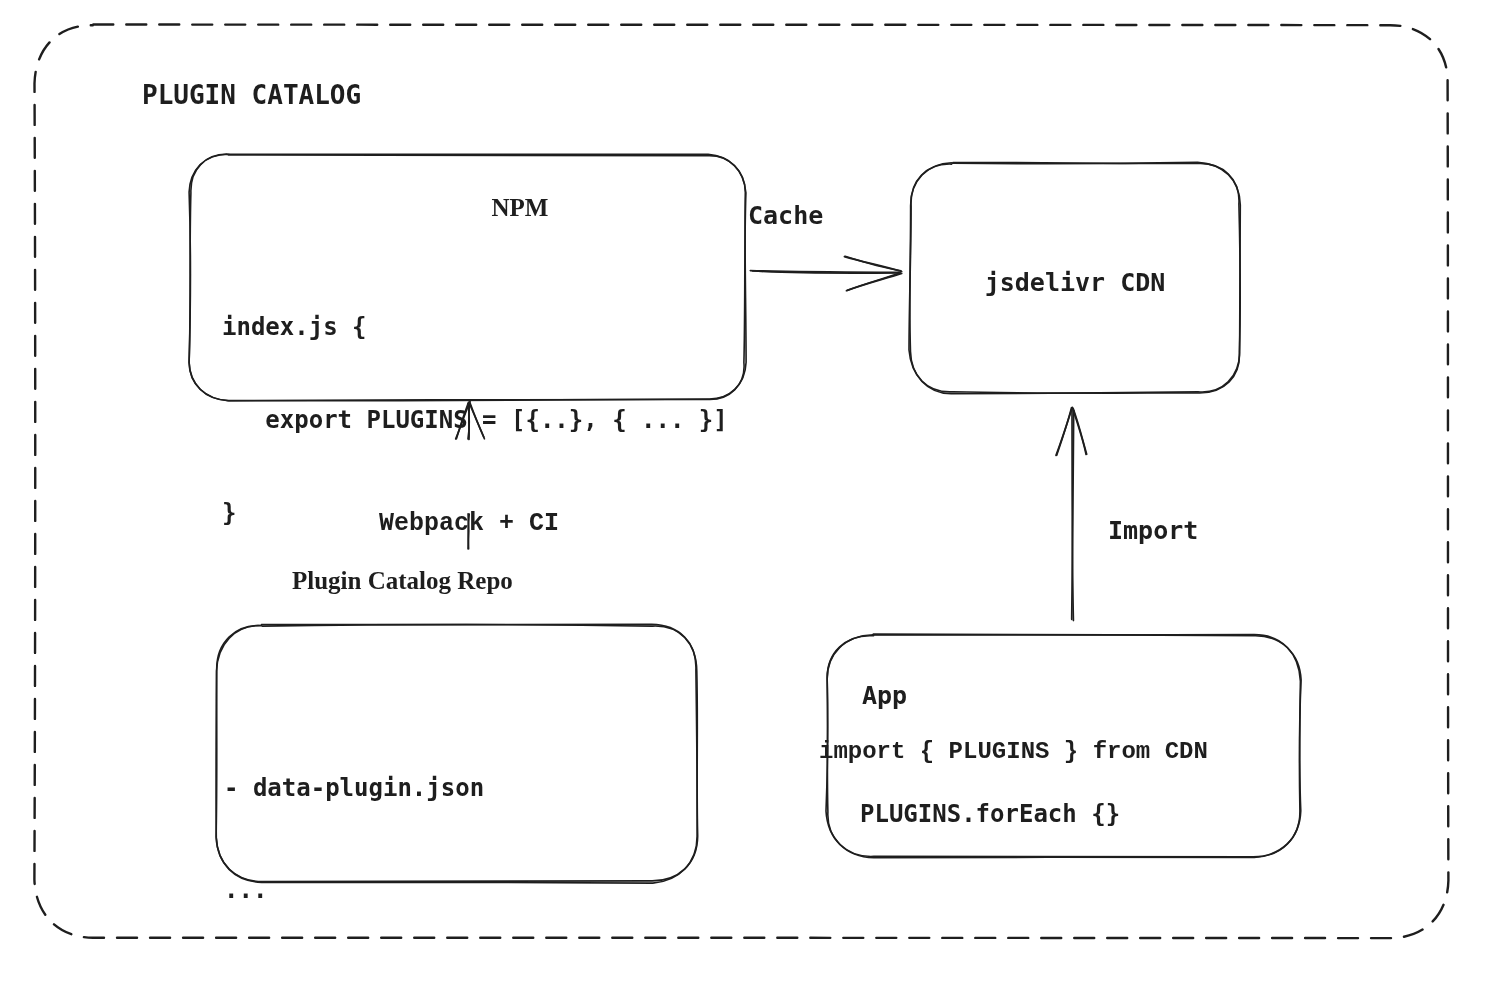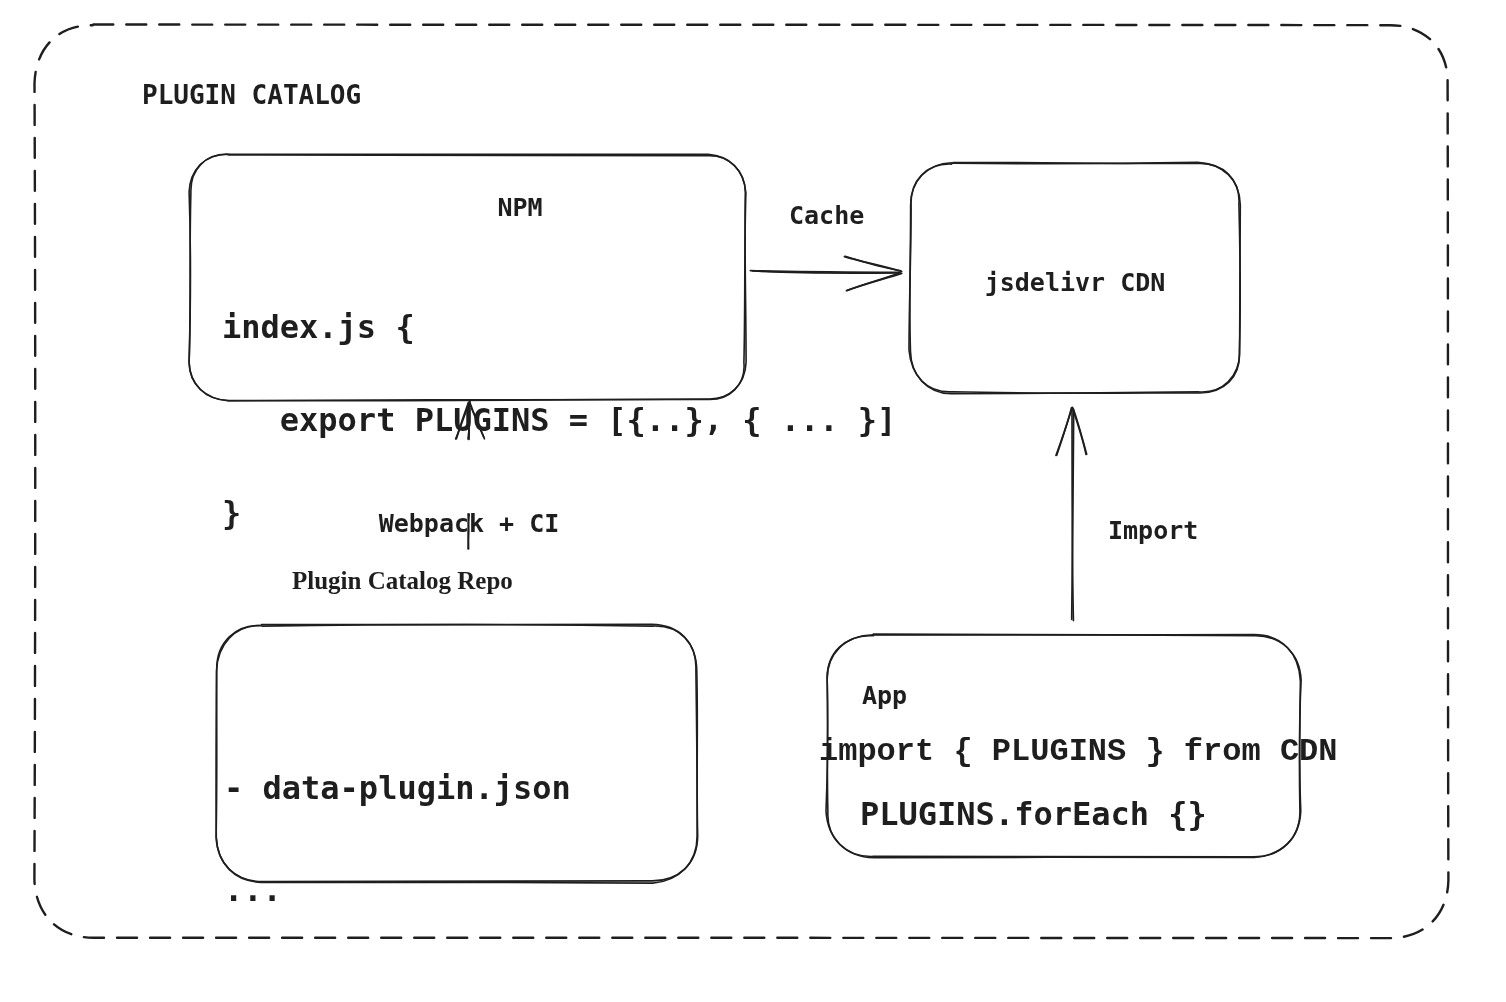--- a/index.html
+++ b/index.html
@@ -11,21 +11,21 @@
   }
   .stage svg { position:absolute; left:0; top:0; }
   .t {
     position:absolute;
     font:700 25px "DejaVu Sans Mono", monospace;
     color:var(--ink);
     white-space:pre;
     line-height:30px;
   }
   .title { font-size:26px; }
-  .code { font-size:32px; }
+  .code { font-size:24px; }
   .center { text-align:center; }
   .npm-code { line-height:31px; }
   .repo-list { line-height:34px; }
   .build-label { line-height:30px; }
 </style>
 </head>
 <body>
 
 <div class="stage">
 
@@ -72,32 +72,32 @@
         <path d="M 1072.0 410.0 C 1072.3 480.7, 1071.8 550.0, 1073.4 620.6" fill="none" stroke="#1e1e1e" stroke-width="1.7" stroke-linecap="round"></path>
         <path d="M 1056.0 455.4 C 1061.2 440.9, 1067.4 424.1, 1071.5 407.7" fill="none" stroke="#1e1e1e" stroke-width="1.7" stroke-linecap="round"></path>
         <path d="M 1056.7 455.1 C 1062.1 439.9, 1067.0 423.8, 1071.8 408.7" fill="none" stroke="#1e1e1e" stroke-width="1.7" stroke-linecap="round"></path>
         <path d="M 1086.1 454.5 C 1082.7 438.1, 1077.2 423.1, 1072.4 407.4" fill="none" stroke="#1e1e1e" stroke-width="1.7" stroke-linecap="round"></path>
         <path d="M 1086.7 454.2 C 1082.5 439.5, 1078.6 423.4, 1073.1 408.3" fill="none" stroke="#1e1e1e" stroke-width="1.7" stroke-linecap="round"></path>
       </g>
   </svg>
 
   <div class="t title" style="left:96px; top:80px;margin-left:46px;">PLUGIN CATALOG</div>
 
-  <div class="t center" style="left:190px; top:193px; width:660px;">NPM</div>
+  <div class="t center" style="left:190px; top:193px; width:660px;font-family:Liberation Serif, serif;">NPM</div>
   <div class="t code npm-code" style="left:222px; top:250px;">
     <div>index.js {</div>
     <div>   export PLUGINS = [{..}, { ... }]</div>
     <div>}</div>
   </div>
 
-  <div class="t" style="left:789px; top:201px;">Cache</div>
+  <div class="t" style="left:748px; top:201px;">Cache</div>
 
   <div class="t center" style="left:910px; top:268px; width:330px;">jsdelivr CDN</div>
 
-  <div class="t center build-label" style="left:343px; top:449px; width:252px;">
+  <div class="t center build-label" style="left:343px; top:449px; width:252px;font-family:Liberation Mono, monospace;">
     <div>Webpack + CI</div>
   </div>
 
   <div class="t" style="left:292px; top:566px;font-family:Liberation Serif, serif;">Plugin Catalog Repo</div>
   <div class="t code repo-list" style="left:224px; top:703px;">
     <div>- data-plugin.json</div>
     <div>...</div>
   </div>
 
   <div class="t" style="left:862px; top:681px;">App</div>

